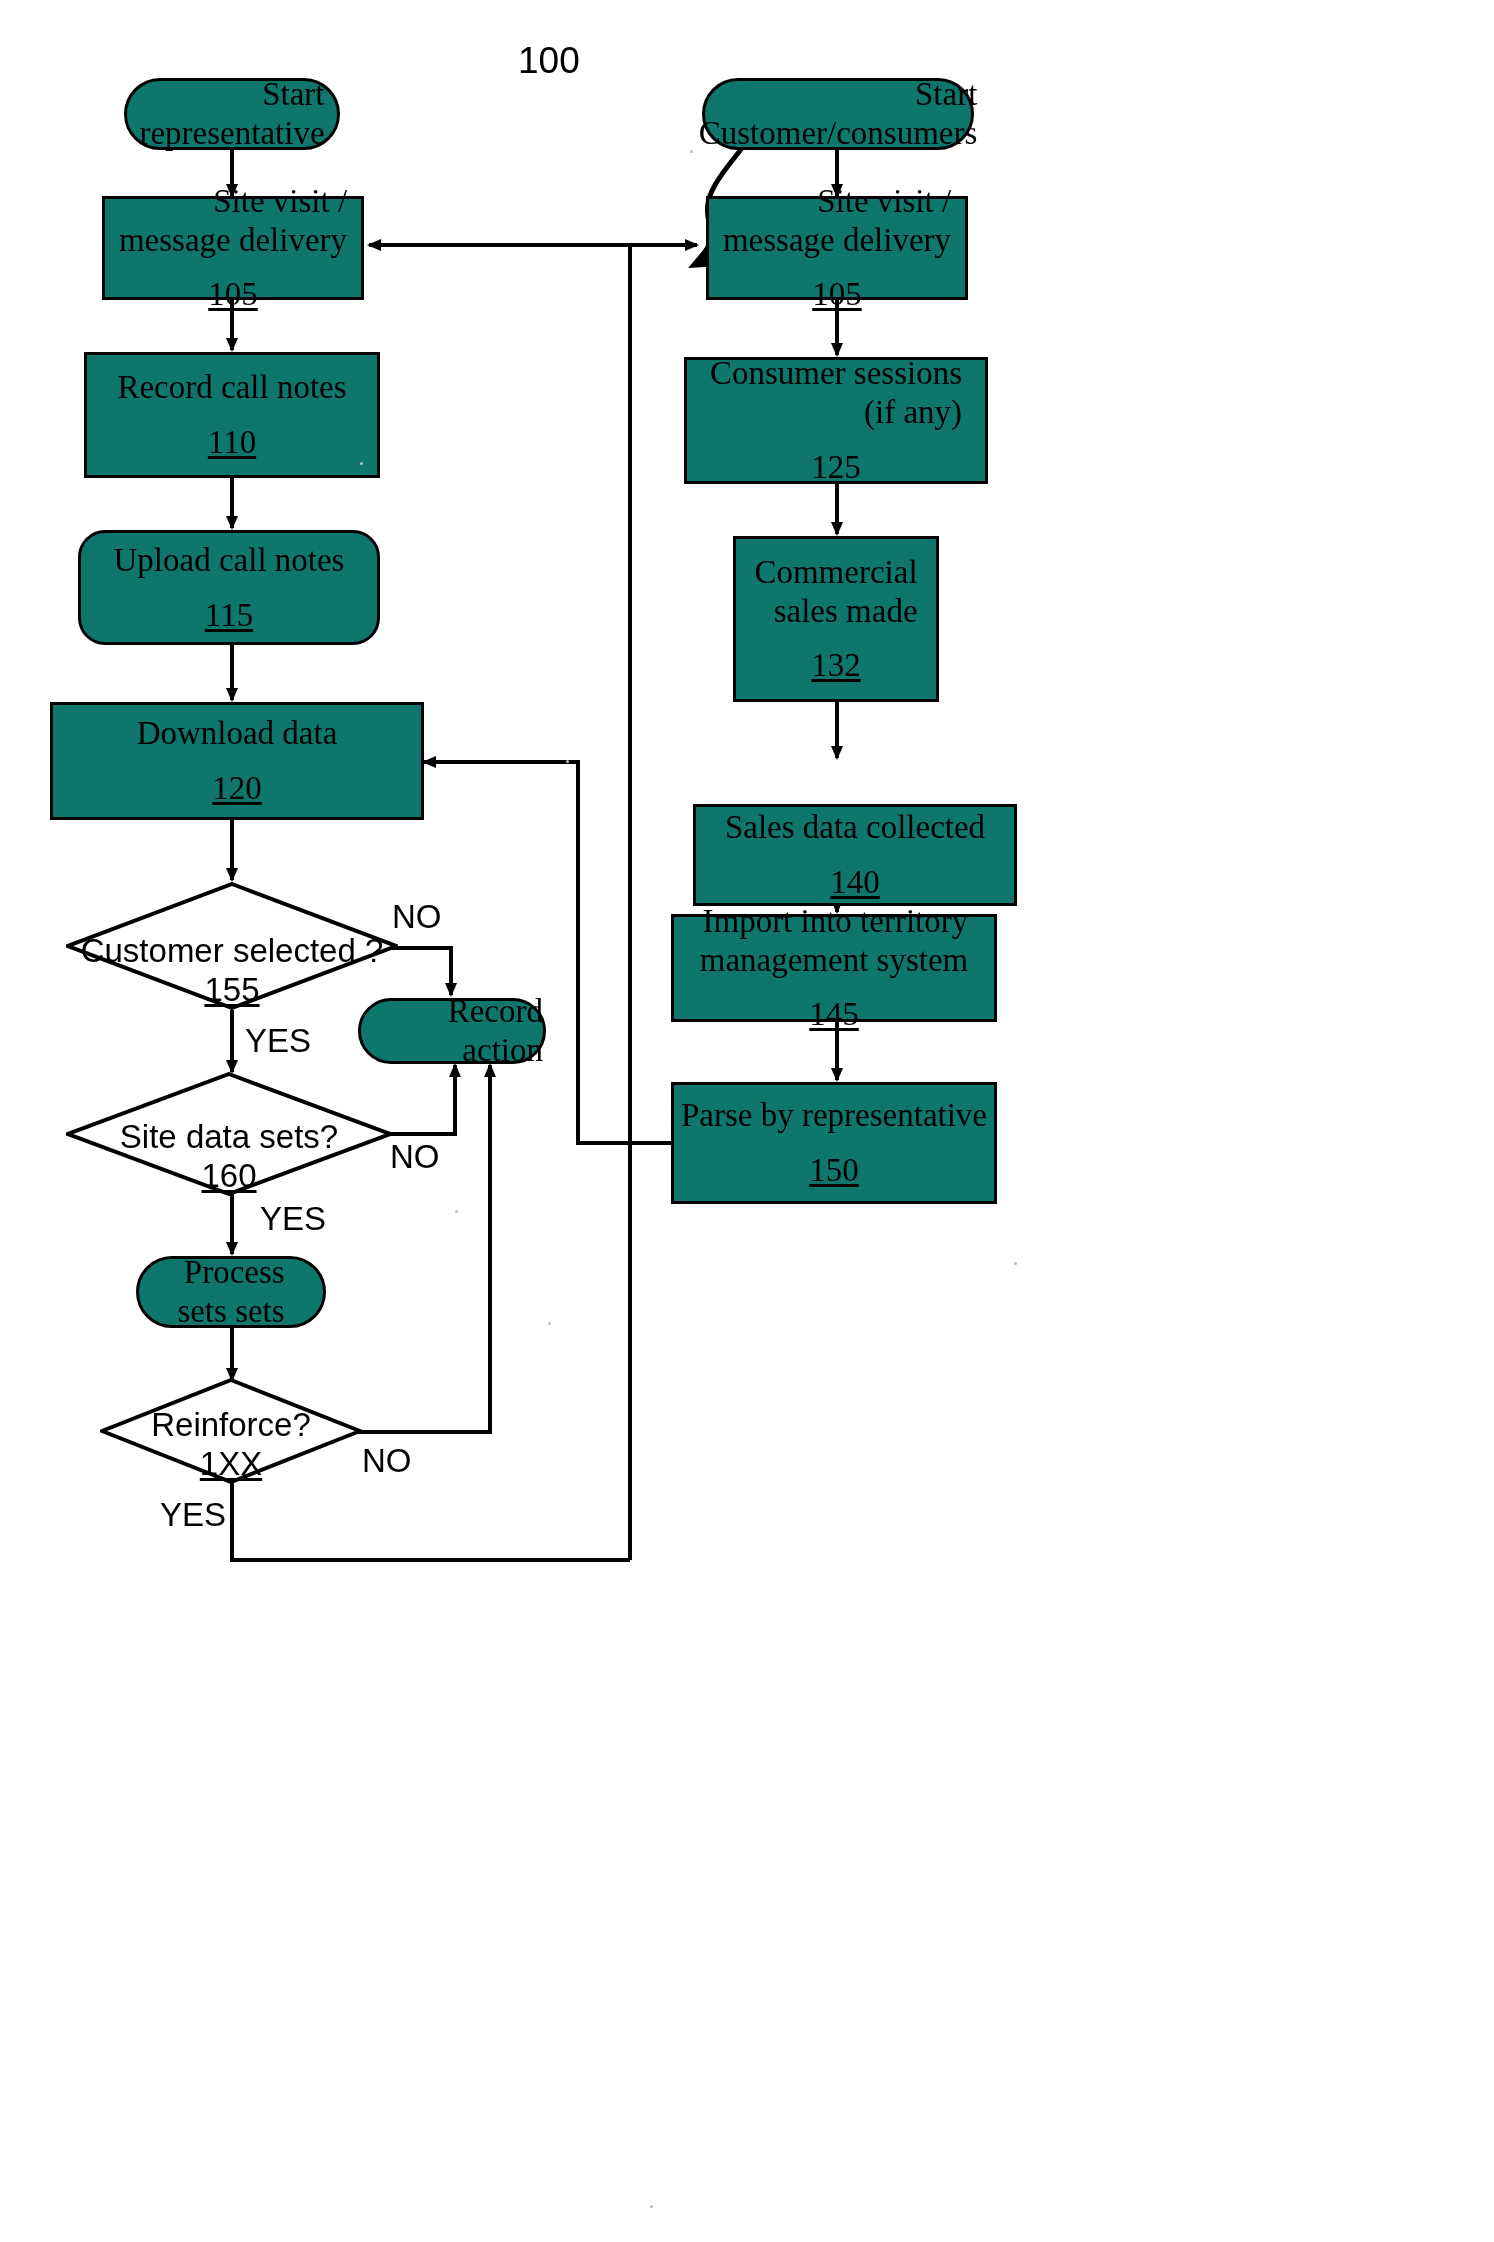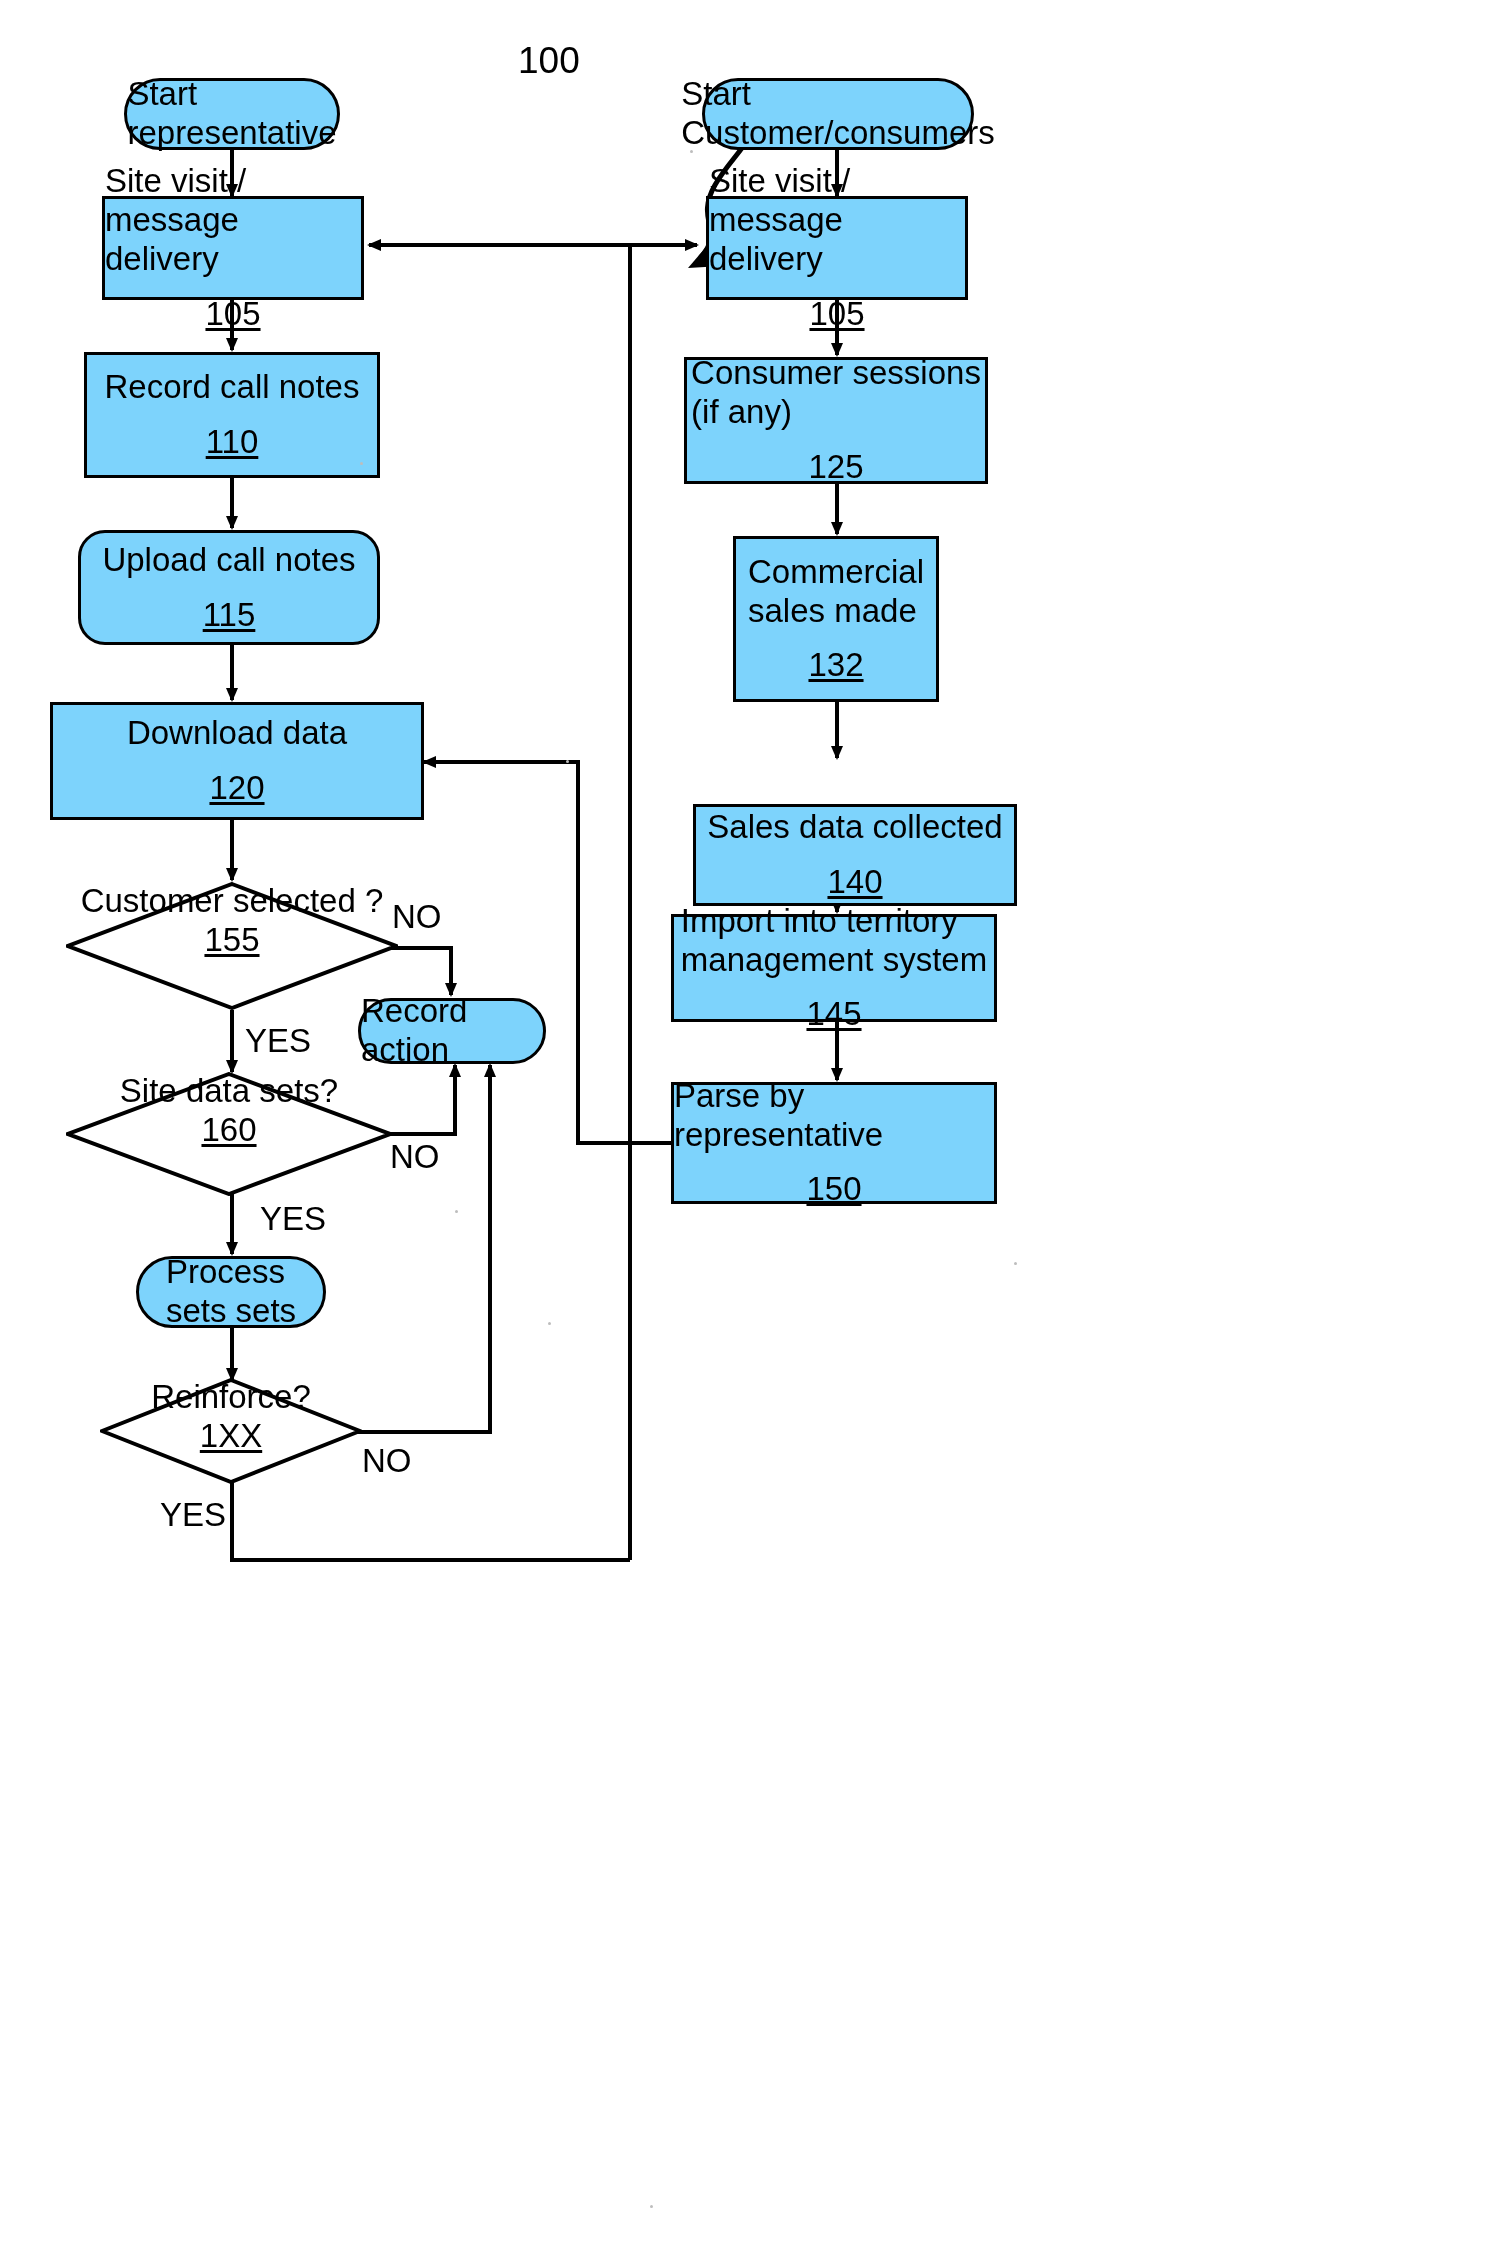--- a/index.html
+++ b/index.html
@@ -23,45 +23,46 @@
     height: 2242px;
     pointer-events: none;
   }
   .node {
     position: absolute;
     box-sizing: border-box;
     display: flex;
     flex-direction: column;
     align-items: center;
     justify-content: center;
-    text-align: left;
-    color: #000000;
-    background: #7dd3fc;
+    text-align: right;
+    color: #000000;
+    background: #0f766e;
     line-height: 1.18;
+    font-family: Liberation Serif, serif;
   }
   .node .txt { display: block; white-space: pre-line; }
   .node .ref {
     display: block;
     text-decoration: underline;
     text-underline-offset: 3px;
     margin-top: 16px;
   }
   .rect {
     border: 3px solid #000000;
     font-size: 33px;
   }
   .terminal {
     border: 3px solid #000000;
     border-radius: 999px;
     font-size: 33px;
   }
   .diamond-wrap {
     position: absolute;
     display: flex;
-    align-items: flex-start;
+    align-items: flex-end;
     justify-content: center;
   }
   .diamond-wrap .dlabel {
     position: relative;
     z-index: 2;
     text-align: center;
     font-size: 33px;
     color: #000000;
     line-height: 1.18;
     pointer-events: none;

